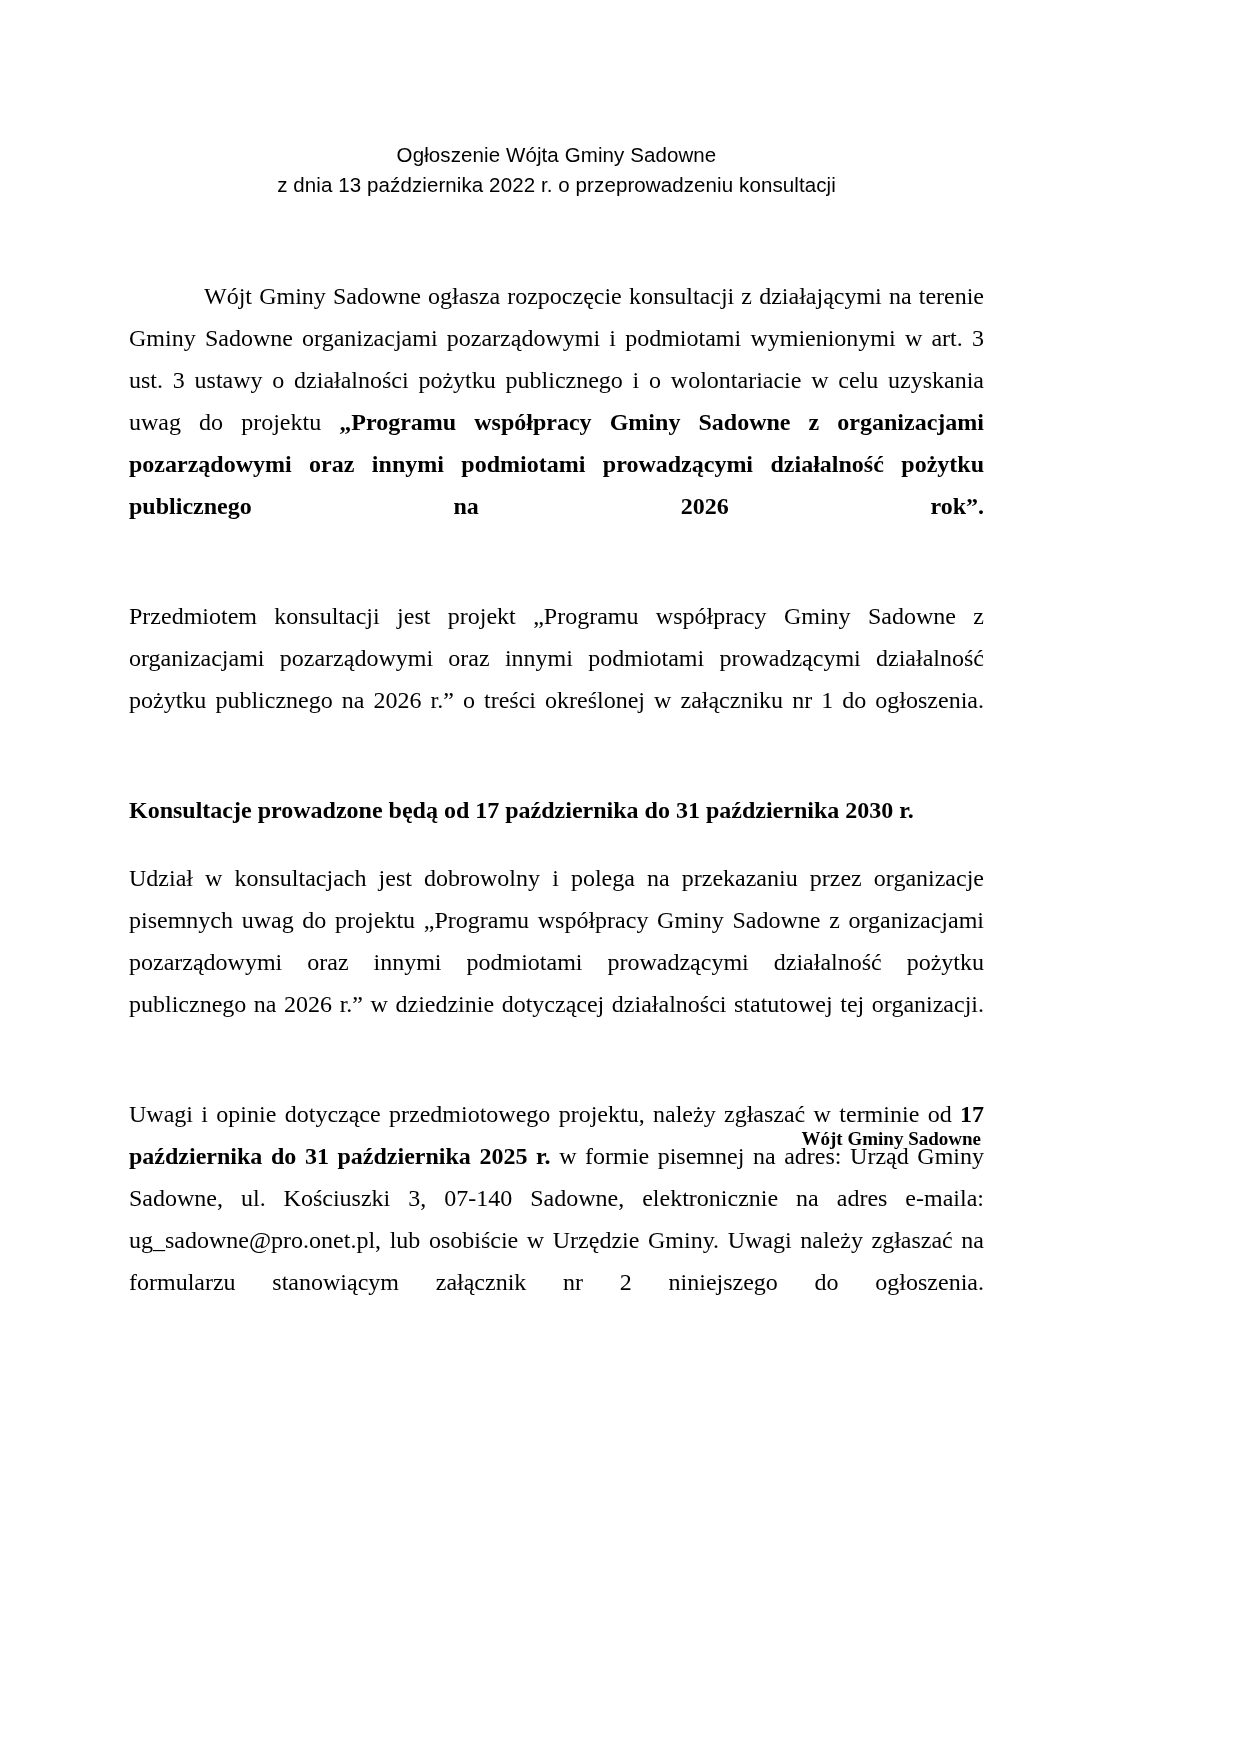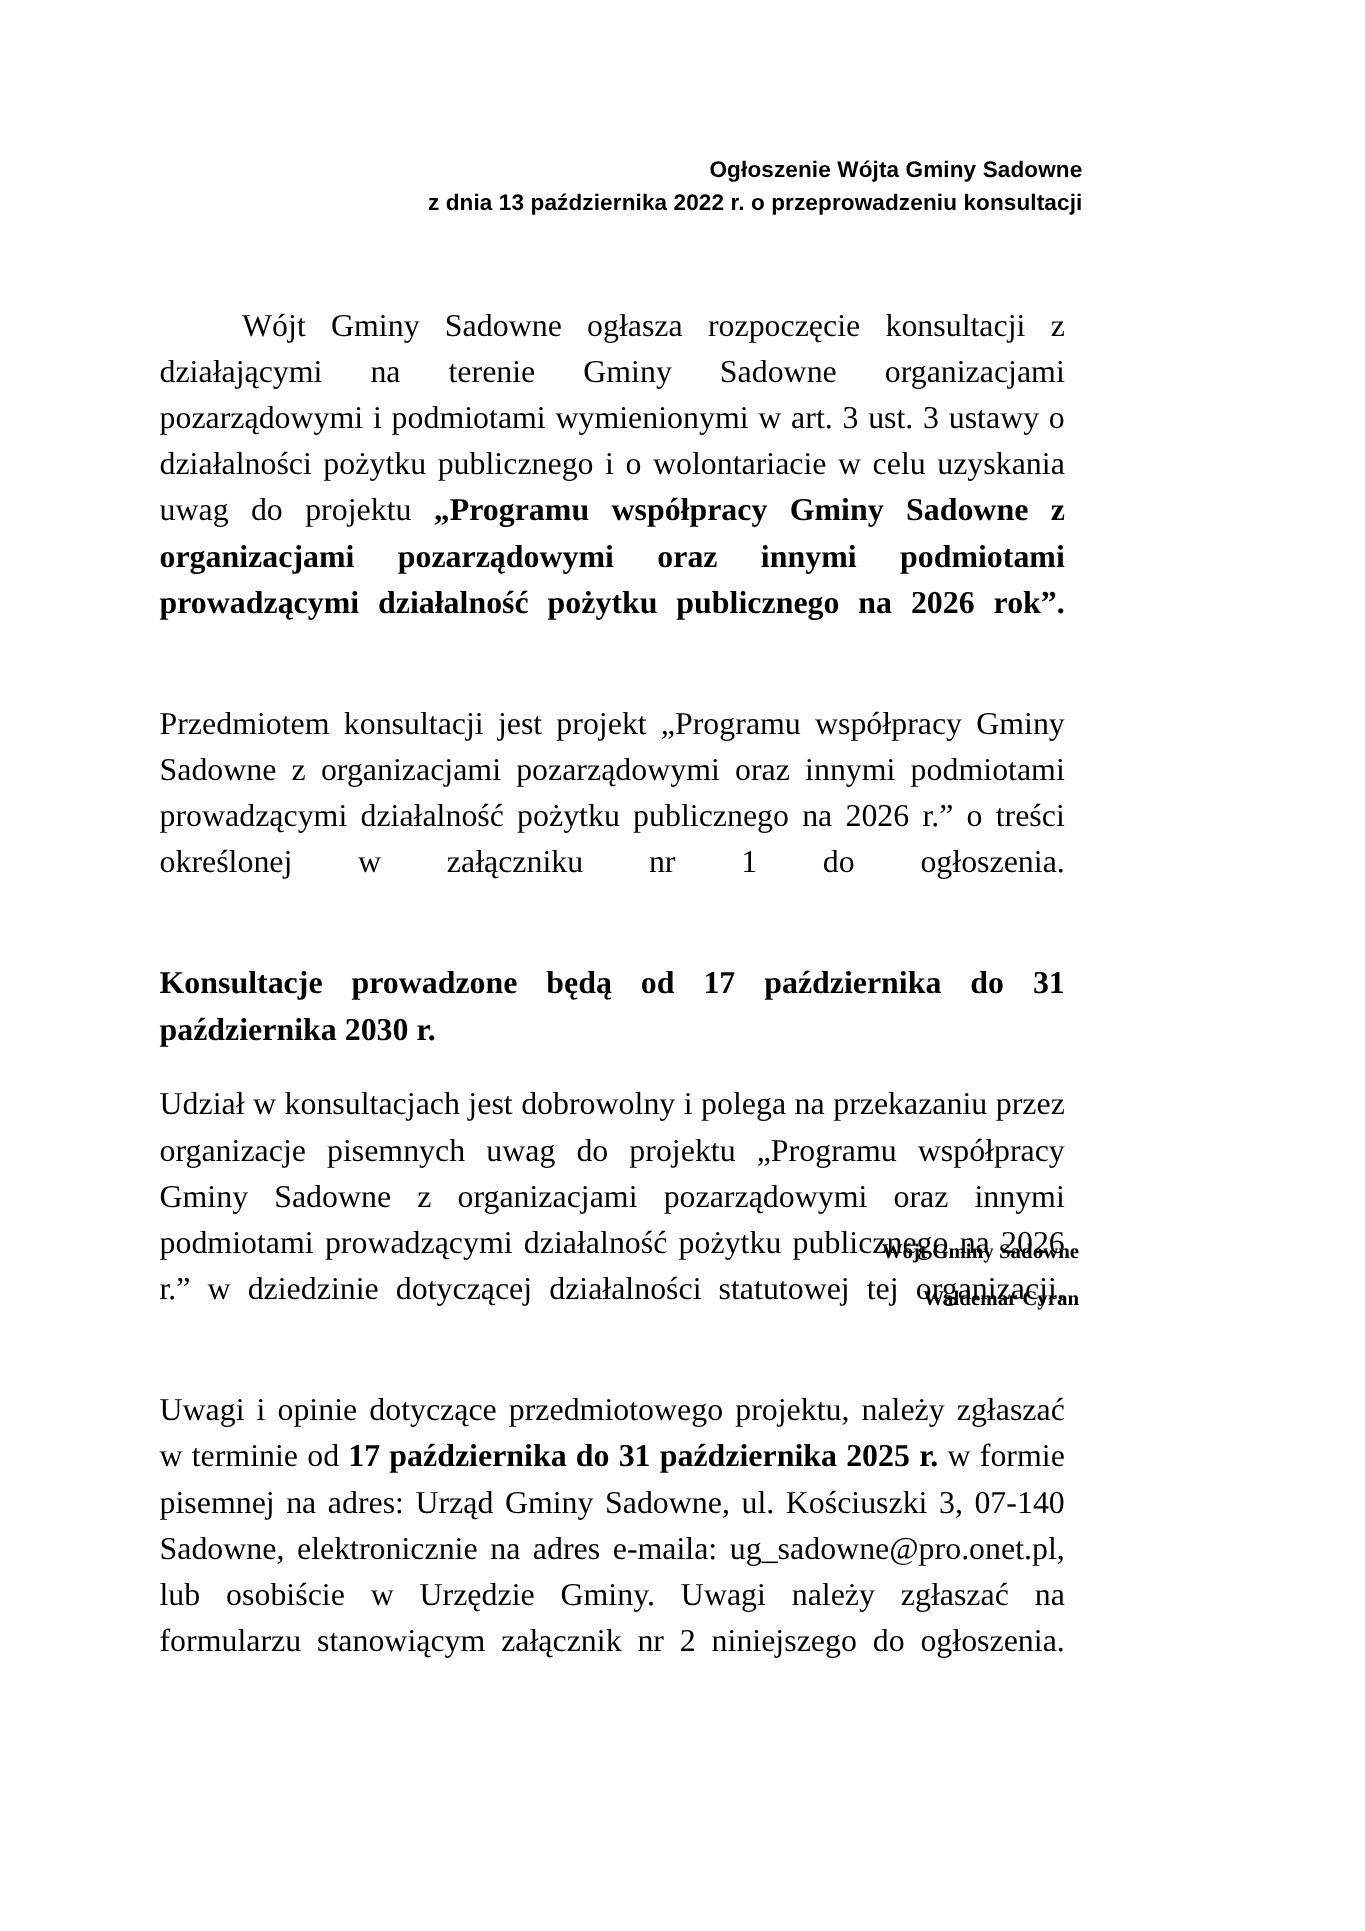--- a/index.html
+++ b/index.html
@@ -27,39 +27,39 @@
   .content {
     position: absolute;
     left: 129px;
     top: 140px;
     width: 855px;
   }
 
   
   .doc-title {
     font-family: "Liberation Sans", "DejaVu Sans", sans-serif;
-    font-weight: bold;
+    font-weight: normal;
     font-size: 20.5px;
     line-height: 30px;
-    text-align: right;
+    text-align: center;
     letter-spacing: 0.1px;
     margin: 0;
   }
   .doc-title .t-line {
     display: block;
     white-space: nowrap;
   }
 
   
   .para {
-    font-size: 29px;
+    font-size: 24px;
     line-height: 42px;
     text-align: justify;
     text-justify: inter-word;
-    margin: 16px;
+    margin: 0;
     hyphens: none;
   }
   .para-first {
     margin-top: 75px;
     text-indent: 75px;
   }
   .gap-md { margin-top: 26px; }
 
   .b { font-weight: bold; }
 
@@ -106,16 +106,15 @@
     <p class="para no-stretch gap-md b">Konsultacje prowadzone będą od 17 października do 31 października 2030 r.</p>
 
     <p class="para gap-md">Udział w konsultacjach jest dobrowolny i polega na przekazaniu przez organizacje pisemnych uwag do projektu „Programu współpracy Gminy Sadowne z organizacjami pozarządowymi oraz innymi podmiotami prowadzącymi działalność pożytku publicznego na 2026 r.” w dziedzinie dotyczącej działalności statutowej tej organizacji.</p>
 
     <p class="para gap-md"><span>Uwagi i opinie dotyczące przedmiotowego projektu, należy zgłaszać w terminie od </span><span class="b">17 października do 31 października 2025 r.</span><span> w formie pisemnej na adres: Urząd Gminy Sadowne, ul. Kościuszki 3, 07-140 Sadowne, elektronicznie na adres e-maila: ug_sadowne@pro.onet.pl, lub osobiście w Urzędzie Gminy. Uwagi należy zgłaszać na formularzu stanowiącym załącznik nr 2 niniejszego do ogłoszenia.</span></p>
 
   </div>
 
   <div class="signature">
     <span class="sig-line">Wójt Gminy Sadowne</span>
-    <span class="sig-line">Waldemar Cyran</span>
   </div>
 
 </div>
 
 </body></html>

